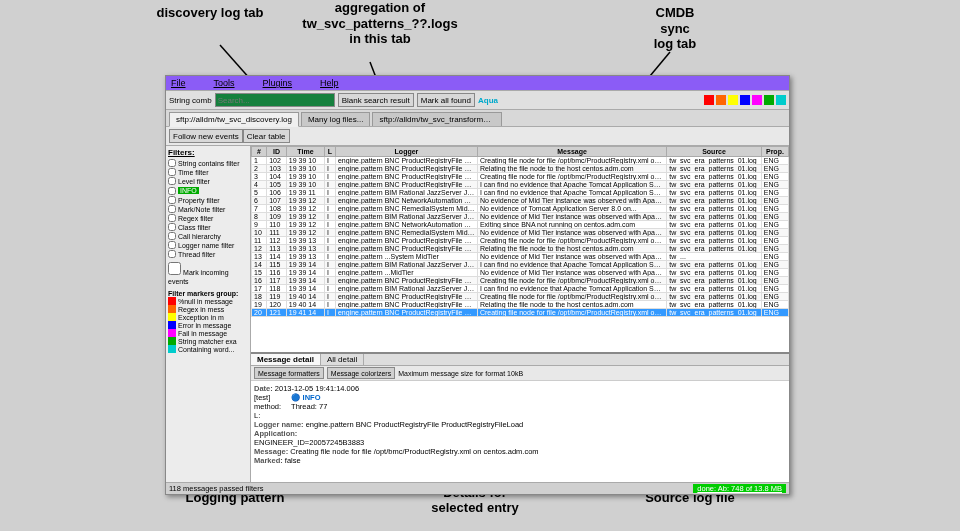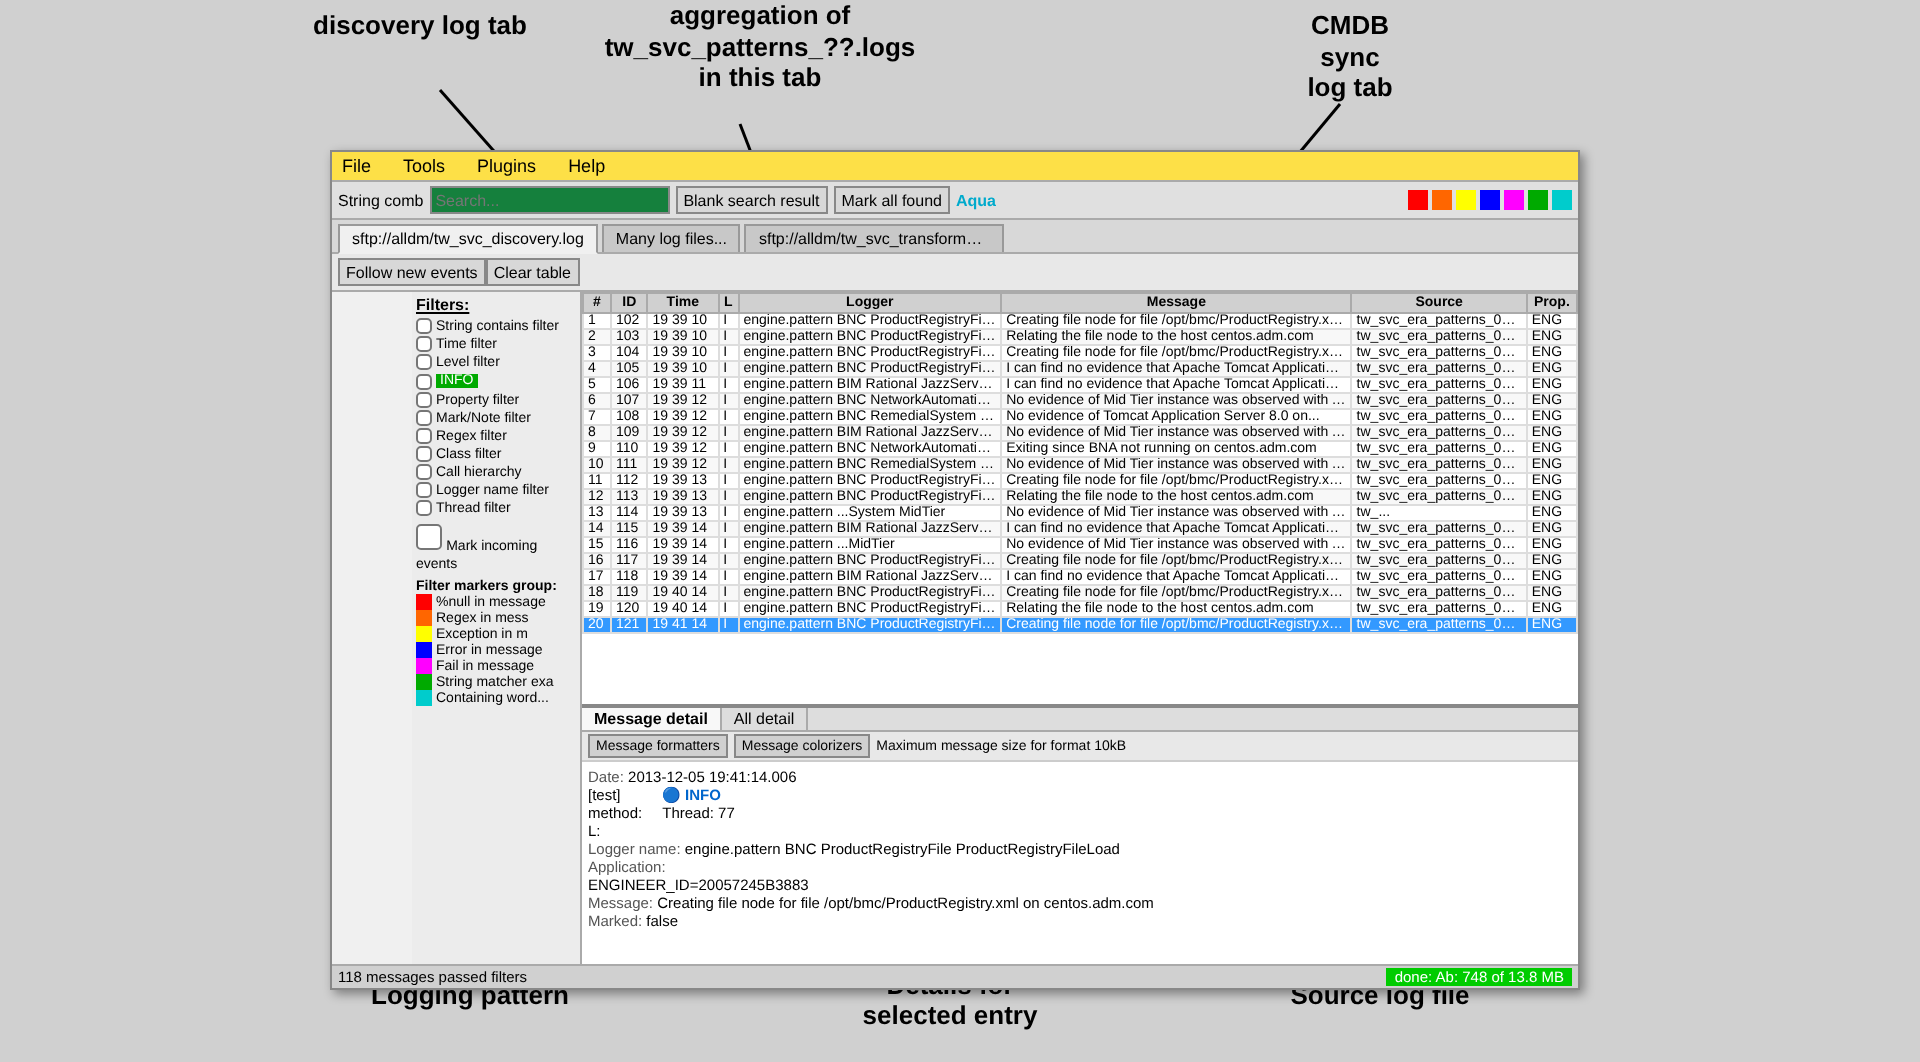--- a/index.html
+++ b/index.html
@@ -72,26 +72,27 @@
       background: #f0f0f0;
       border: 1px solid #888;
       box-shadow: 2px 2px 5px rgba(0,0,0,0.4);
       display: flex;
       flex-direction: column;
       font-size: 9px;
     }
 
     
     .menu-bar {
-      background: #fde047;
+      background: #8b5cf6;
       border-bottom: 1px solid #aaa;
       padding: 1px 3px;
       display: flex;
-      gap: 12px;
+      gap: 24px;
       font-size: 9px;
+      text-decoration: underline;
     }
 
     .menu-item {
       cursor: pointer;
       padding: 1px 2px;
     }
 
     
     .toolbar {
       background: #e0e0e0;
@@ -171,21 +172,20 @@
 
     
     .sidebar {
       width: 85px;
       background: #ececec;
       border-right: 1px solid #aaa;
       padding: 2px;
       font-size: 7.5px;
       overflow-y: auto;
       flex-shrink: 0;
-      margin-left: 40px;
     }
 
     .sidebar-title {
       font-weight: bold;
       font-size: 8px;
       margin-bottom: 2px;
       text-decoration: underline;
     }
 
     .filter-item {
@@ -323,39 +323,40 @@
     .bottom-content {
       flex: 1;
       padding: 3px;
       font-size: 7.5px;
       overflow: auto;
       background: #fff;
     }
 
     .detail-label {
       color: #555;
-      font-weight: normal;
+      font-weight: bold;
     }
 
     
     .status-bar {
       background: #d0d0d0;
       border-top: 1px solid #aaa;
       padding: 1px 3px;
       font-size: 7.5px;
       display: flex;
       justify-content: space-between;
       align-items: center;
     }
 
     .status-green {
       background: #00cc00;
       color: white;
       padding: 0 4px;
       font-size: 7.5px;
+      text-decoration: underline;
     }
   </style>
 </head>
 <body>
 
 <div class="annotation annotation-discovery">
   <span>discovery
 log tab</span>
 </div>
 

